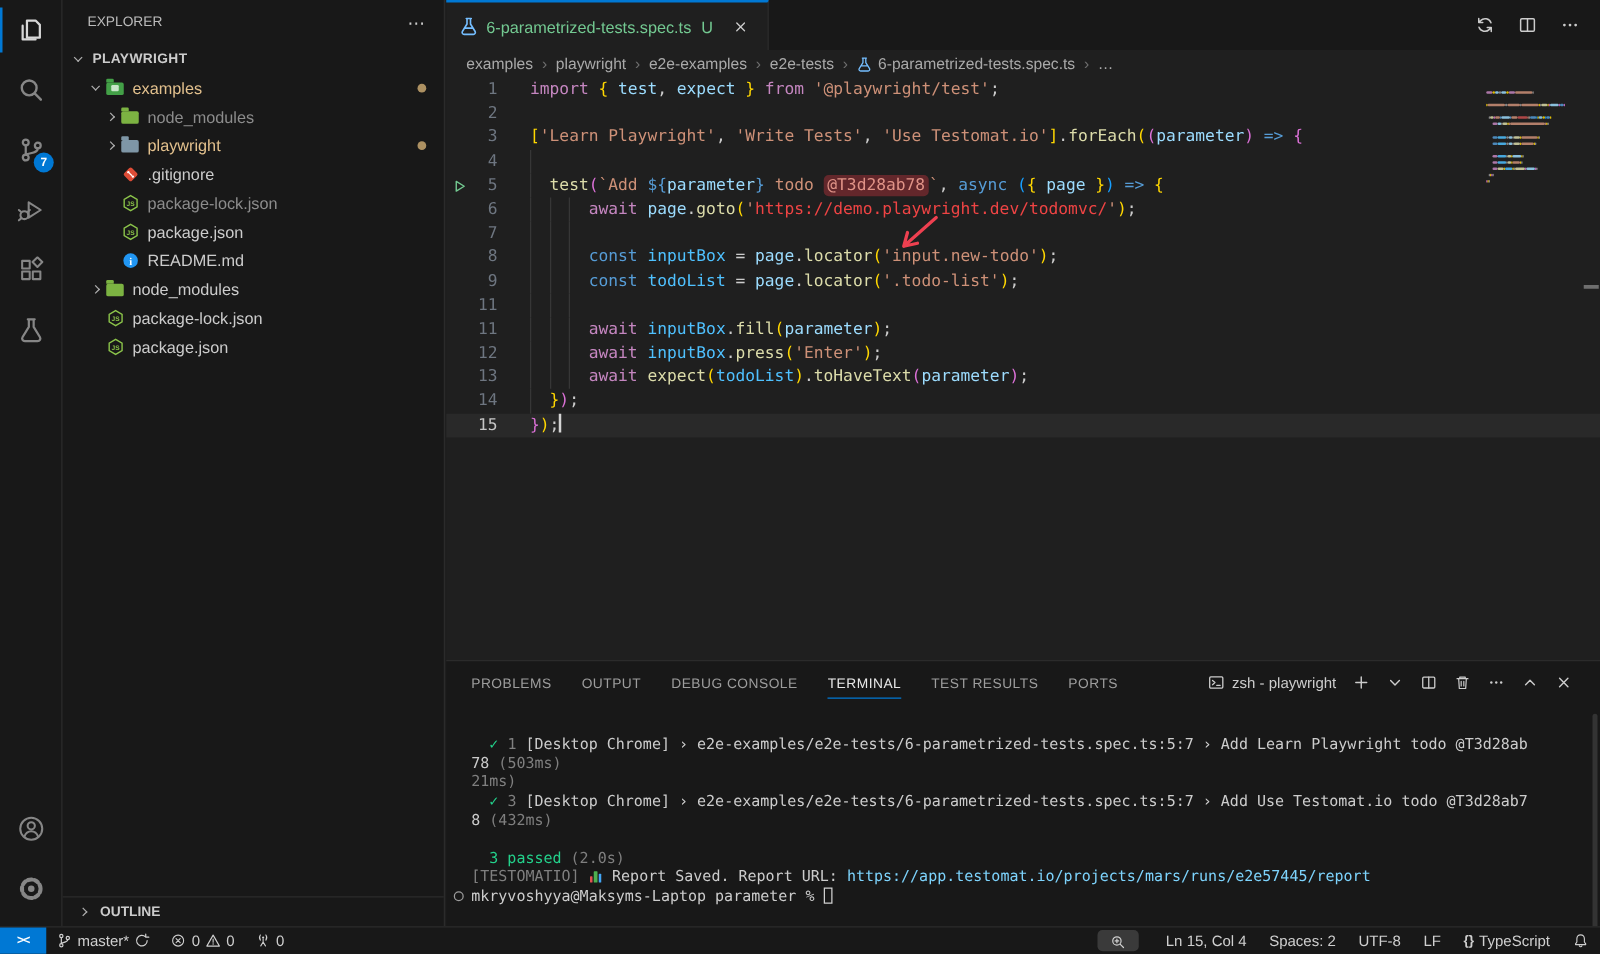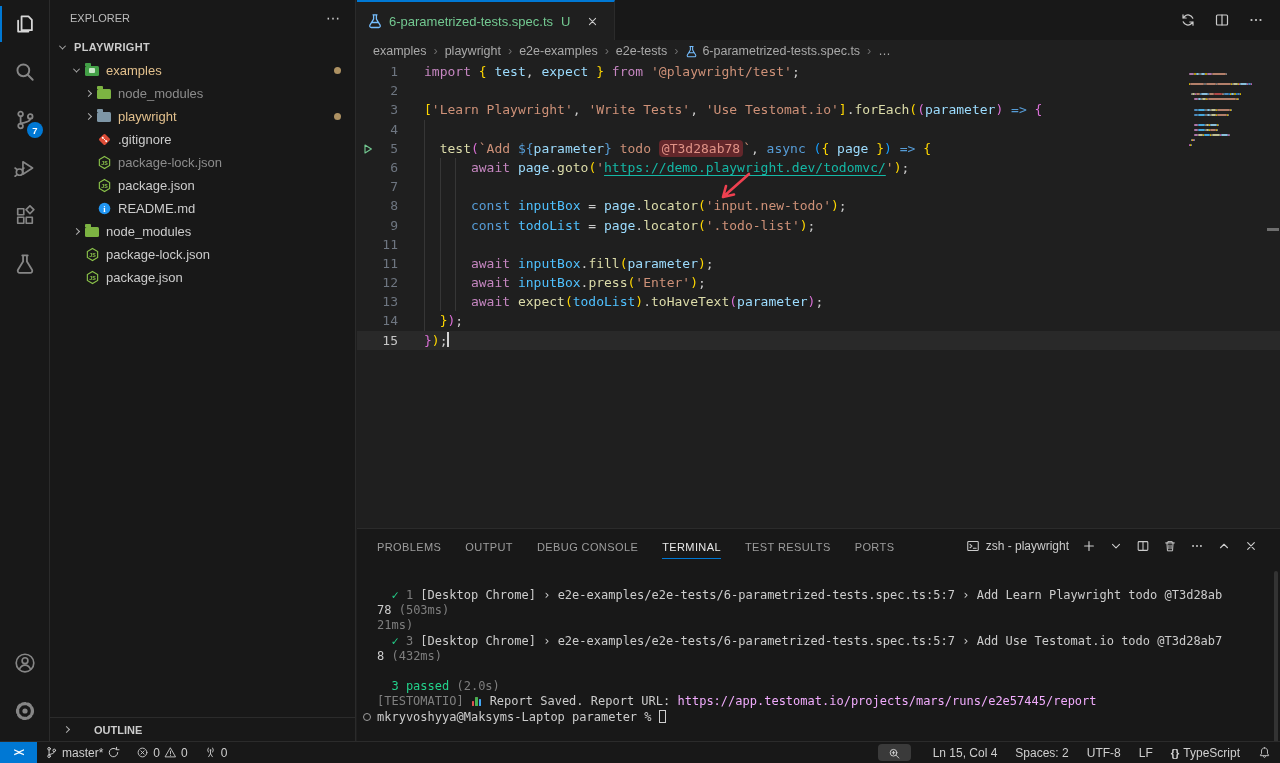--- a/index.html
+++ b/index.html
@@ -25,21 +25,21 @@
   .chev{display:inline-block;width:5px;height:5px;border-right:1.3px solid #b0b0b0;border-bottom:1.3px solid #b0b0b0;flex:none;}
   .chev.down{transform:rotate(45deg) translate(-1px,-1px);}
   .chev.right{transform:rotate(-45deg);}
   .chev-slot{width:16px;display:flex;align-items:center;justify-content:center;flex:none;}
   .tree-ico{width:16px;height:16px;margin-right:6px;flex:none;display:flex;align-items:center;justify-content:center;}
   .folder{width:14px;height:10px;border-radius:1.5px;position:relative;}
   .folder::before{content:"";position:absolute;top:-3px;left:0;width:6px;height:3px;border-radius:1px 1px 0 0;background:inherit;}
   .folder .pic{position:absolute;left:4px;top:2.5px;width:6px;height:5px;background:#c8e6c9;border-radius:1px;}
   .dot-badge{width:7px;height:7px;border-radius:50%;background:#ad9162;margin-left:auto;margin-right:14px;flex:none;}
   .sb-bottom{position:absolute;bottom:0;left:0;right:0;}
-  .sb-bottom .sect{height:24px;display:flex;align-items:center;gap:20px;padding-left:8px;border-top:1px solid #2b2b2b;font-size:11px;font-weight:bold;color:#cccccc;cursor:pointer;}
+  .sb-bottom .sect{height:24px;display:flex;align-items:center;gap:6px;padding-left:8px;border-top:1px solid #2b2b2b;font-size:11px;font-weight:bold;color:#cccccc;cursor:pointer;}
 
   
   .main{position:absolute;left:357px;top:0;right:0;height:741px;background:#1f1f1f;}
   .tabbar{height:40px;background:#181818;display:flex;align-items:stretch;}
   .tab{width:258px;background:#1f1f1f;border-top:2px solid var(--accent);border-right:1px solid #2b2b2b;display:flex;align-items:center;gap:6px;padding:0 8px 0 10px;font-size:13px;cursor:pointer;}
   .tab-title{color:var(--untracked);}
   .tab-gitflag{color:var(--untracked);margin-left:2px;}
   .tab-close{margin-left:10px;color:#cccccc;cursor:pointer;}
   .tab-actions{margin-left:auto;display:flex;align-items:center;gap:18px;padding-right:16px;color:#cccccc;}
   .tab-actions .icon{cursor:pointer;}
@@ -53,40 +53,40 @@
   .cl{display:flex;height:19.2px;position:relative;white-space:pre;}
   .cl.active{background:#292929;}
   .gut{width:67px;flex:none;color:#6e7681;text-align:right;padding-right:26px;}
   .cl.active .gut{color:#c6c6c6;}
   .ct{position:relative;flex:1;color:#cccccc;}
   .guide{position:absolute;top:0;bottom:0;width:1px;background:#363636;}
   .tk-key{color:#C586C0}.tk-kw{color:#569CD6}.tk-str{color:#CE9178}.tk-fn{color:#DCDCAA}
   .tk-var{color:#9CDCFE}.tk-cvar{color:#4FC1FF}.tk-pun{color:#CCCCCC}
   .tk-b1{color:#FFD700}.tk-b2{color:#DA70D6}.tk-b3{color:#179FFF}
   .tk-tag{color:#e09387;background:#63272b;border-radius:4px;padding:1px 3px;}
-  .tk-link{color:#14b8a6;text-decoration:underline;text-underline-offset:3px;}
+  .tk-link{color:#ef4444;text-underline-offset:3px;}
   .run-ico{position:absolute;left:5px;top:4px;cursor:pointer;}
   .cursor-bar{display:inline-block;width:1.5px;height:15px;background:#d4d4d4;vertical-align:-2px;}
   .minimap{position:absolute;top:4px;right:15px;width:76px;cursor:pointer;}
   .mm-row{height:2px;margin-bottom:3.1px;white-space:nowrap;font-size:0;}
   .mm-seg{display:inline-block;height:2px;border-radius:1px;opacity:.85;}
   .ruler-mark{position:absolute;right:1px;top:166px;width:12px;height:3px;background:#8a8a8a;opacity:.75;}
   .arrow-note{position:absolute;left:340px;top:106px;pointer-events:none;}
 
   
   .panel{position:absolute;left:357px;right:0;top:528px;height:226px;background:#181818;border-top:1px solid #2b2b2b;}
   .ptabs{height:34px;display:flex;align-items:center;padding:0 10px 0 20px;}
   .ptab{margin-right:24px;font-size:11px;letter-spacing:.4px;color:#9d9d9d;padding:8px 0 5px;border-bottom:1px solid transparent;cursor:pointer;white-space:nowrap;}
   .ptab.active{color:#e7e7e7;border-color:var(--accent);}
   .pactions{margin-left:auto;display:flex;align-items:center;gap:13px;color:#cccccc;padding-right:12px;}
   .pactions .icon{cursor:pointer;}
   .pterm-label{display:flex;align-items:center;gap:6px;font-size:12px;color:#cccccc;cursor:pointer;}
   .term{position:relative;padding:25px 0 0 20px;font-family:"DejaVu Sans Mono",monospace;font-size:12px;line-height:15.2px;color:#cccccc;}
   .trow{white-space:pre;position:relative;}
-  .t-fg{color:#cccccc}.t-dim{color:#7f7f7f}.t-grn{color:#23d18b}.t-mag{color:#f0abfc}
+  .t-fg{color:#cccccc}.t-dim{color:#7f7f7f}.t-grn{color:#23d18b}.t-mag{color:#7dd3fc}
   .t-cursor{display:inline-block;width:7px;height:13px;border:1px solid #cfcfcf;vertical-align:-2px;}
   .chart-ico{display:inline-flex;align-items:flex-end;gap:1px;height:10px;margin:0 1px;vertical-align:-1px;}
   .chart-ico i{display:inline-block;width:2.5px;border-radius:.5px;}
   .prompt-circle{position:absolute;left:-14px;top:3px;width:8px;height:8px;border:1px solid #9d9d9d;border-radius:50%;}
   .term-scroll{position:absolute;right:2px;top:42px;width:4px;height:182px;background:#4a4a4a;opacity:.55;border-radius:2px;}
 
   
   .statusbar{position:absolute;left:0;bottom:0;width:1280px;height:22px;background:#181818;border-top:1px solid #2b2b2b;display:flex;align-items:center;font-size:12px;color:#cfcfcf;z-index:6;}
   .remote{width:37px;height:100%;background:var(--accent);color:#fff;display:flex;align-items:center;justify-content:center;font-weight:bold;font-size:10px;letter-spacing:-1px;cursor:pointer;}
   .sb-group{display:flex;align-items:center;gap:4px;padding:0 8px;height:100%;cursor:pointer;}

